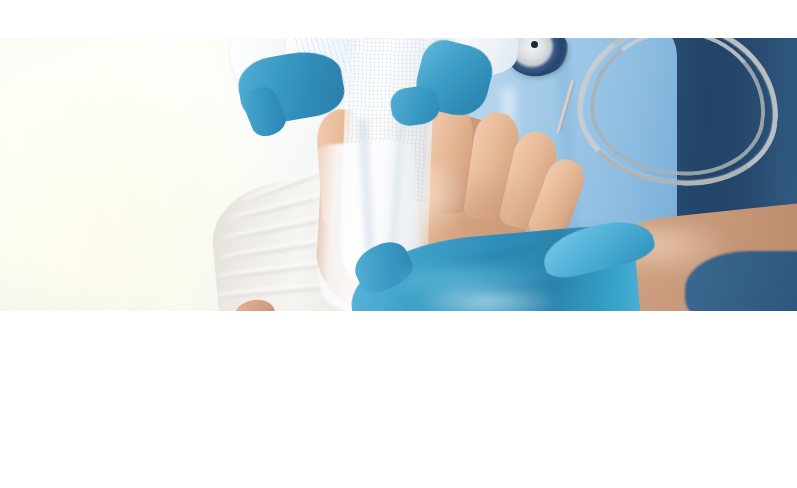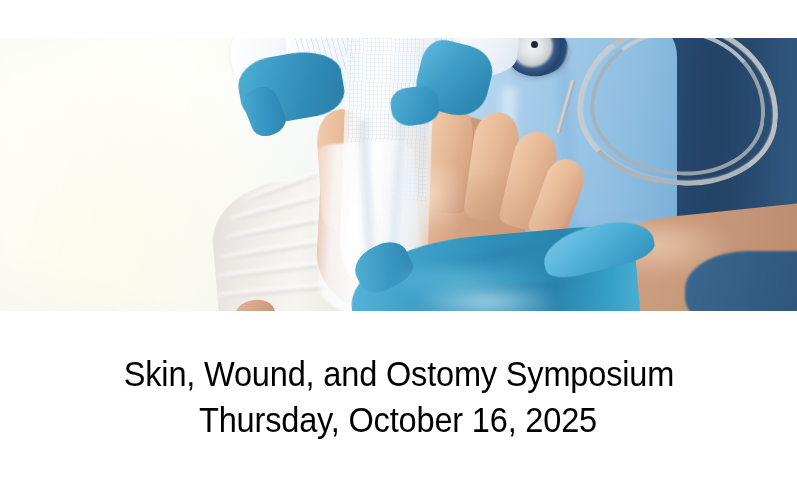--- a/index.html
+++ b/index.html
@@ -659,18 +659,14 @@
       <div class="glove-b-thumb"></div>
       <div class="glove-b-knuckle"></div>
       <div class="glove-b-wrinkle-a"></div>
       <div class="glove-b-wrinkle-b"></div>
       <div class="glove-b-hi"></div>
 
       <div class="vignette"></div>
     </div>
   </div>
 
-  <div class="caption">
-    <div class="caption-line">Skin, Wound, and Ostomy Symposium</div>
-    <div class="caption-line">Thursday, October 16, 2025</div>
-  </div>
 
 </div>
 
 </body></html>

